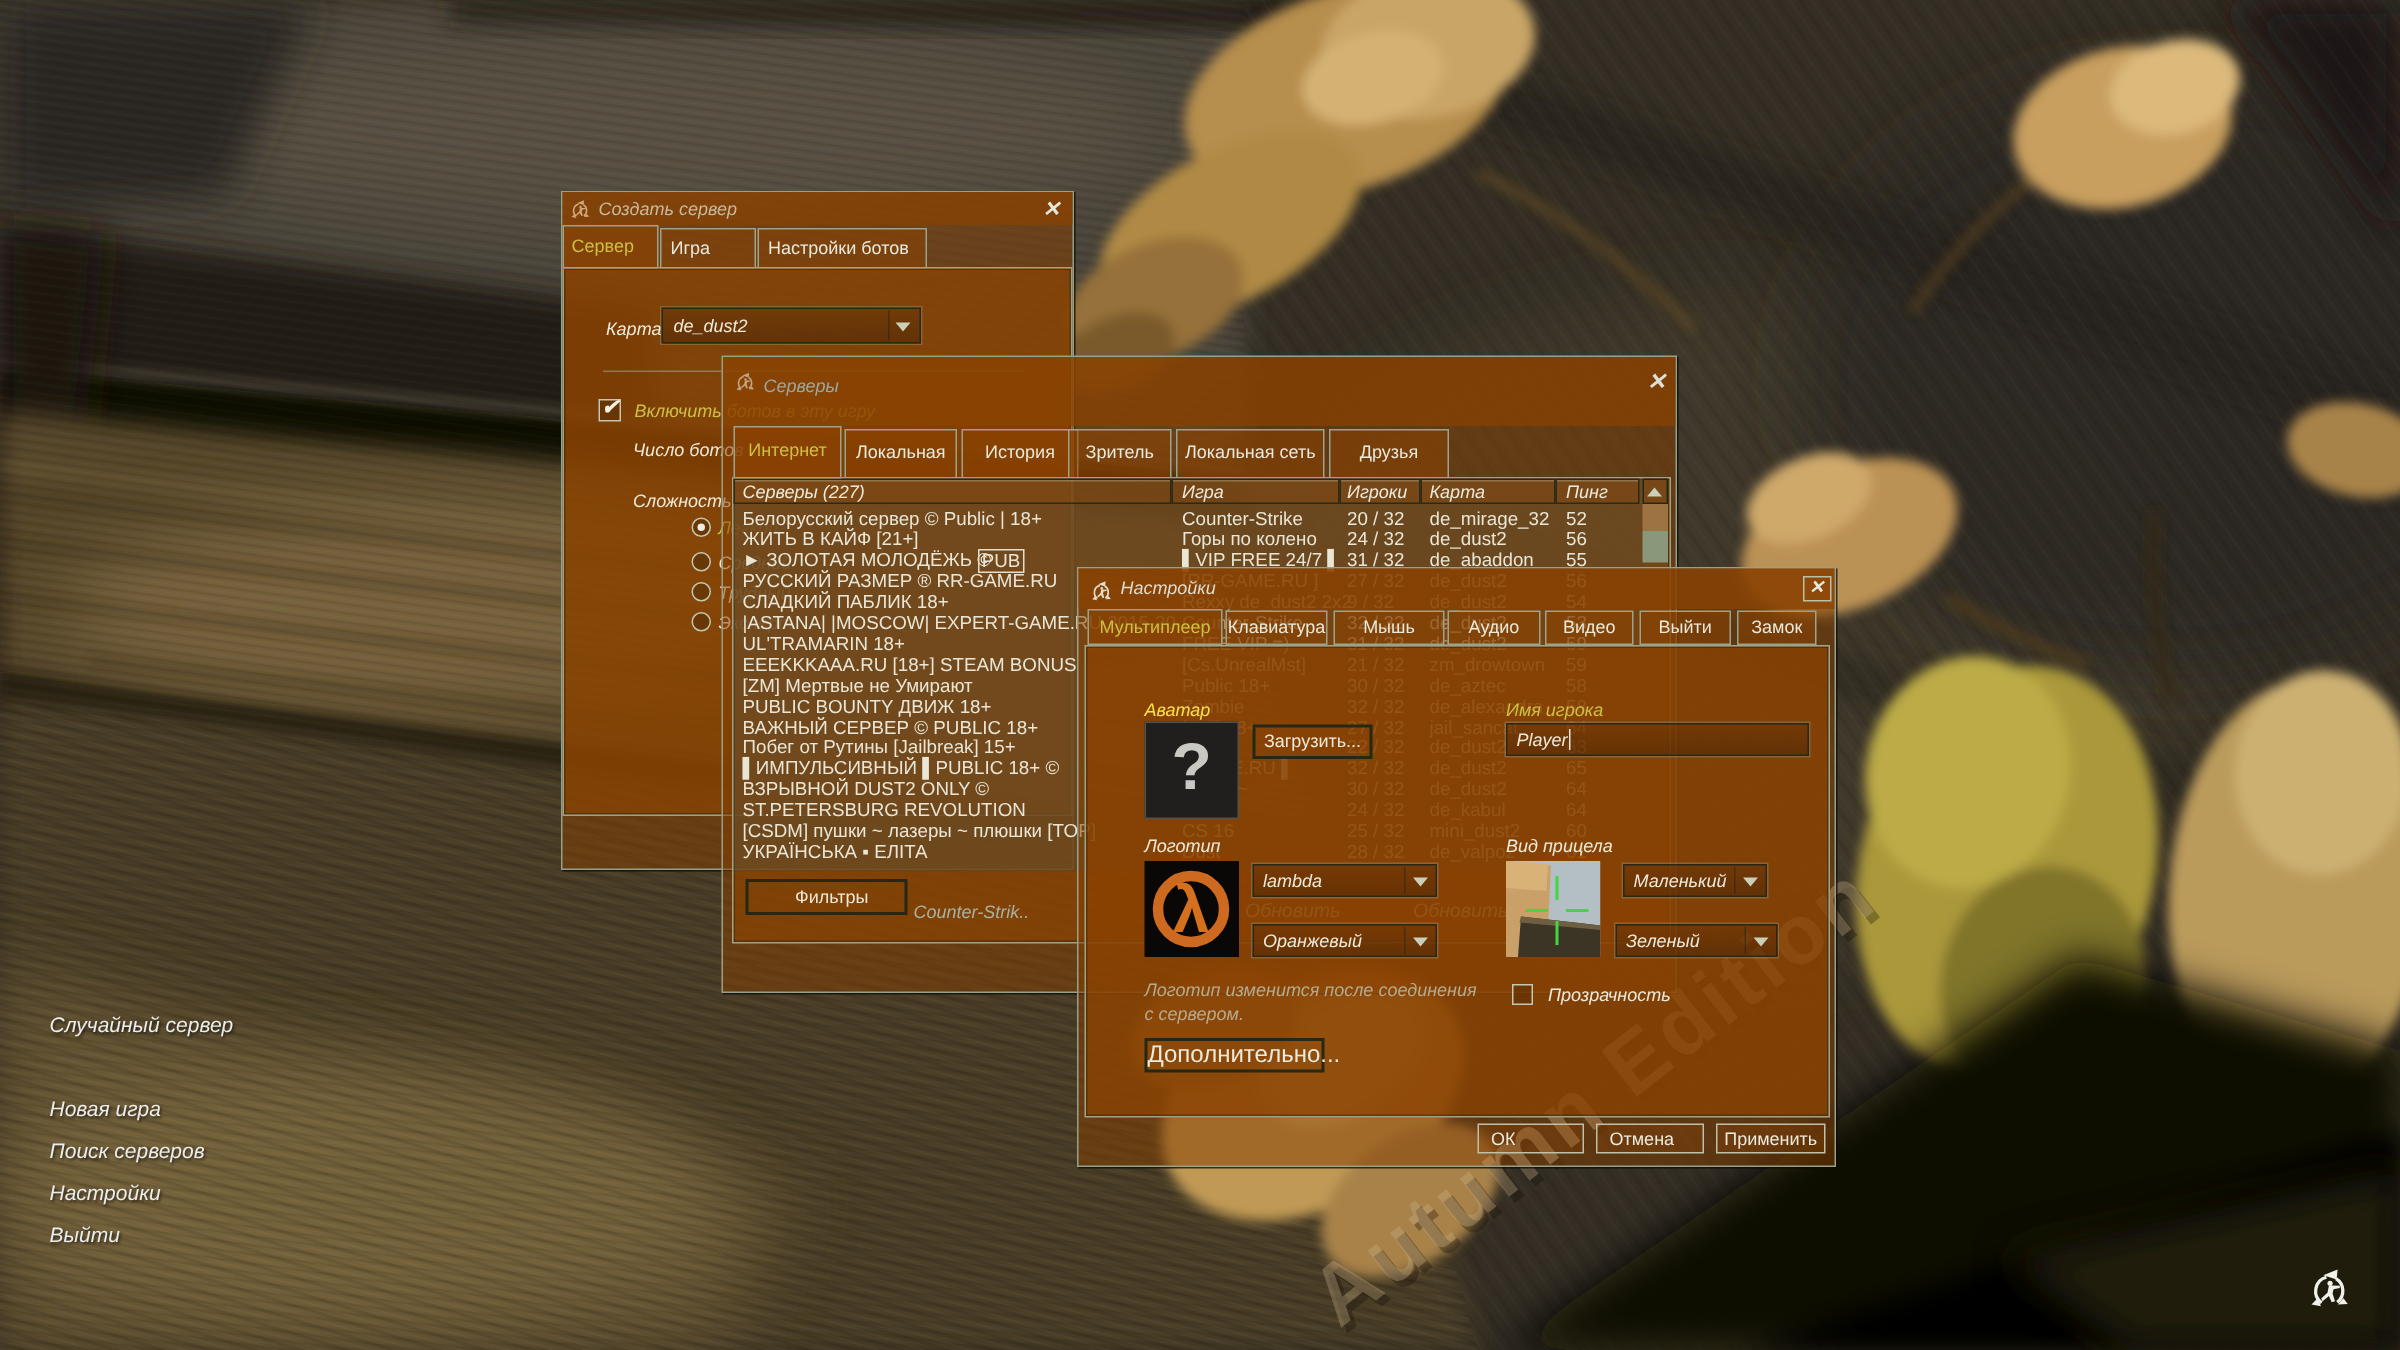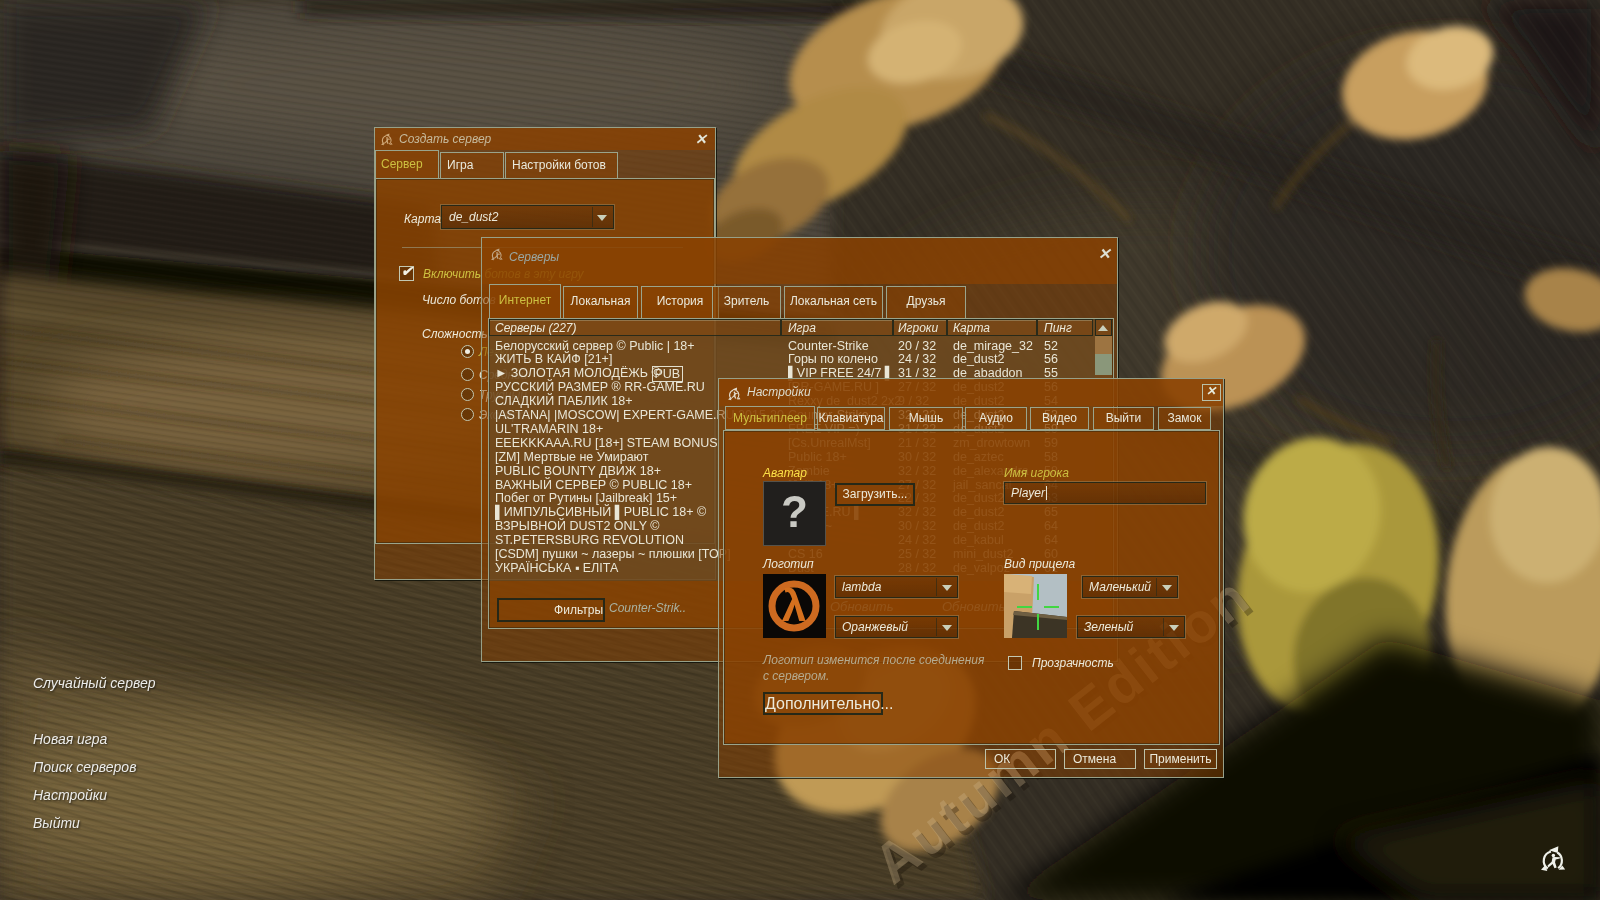--- a/index.html
+++ b/index.html
@@ -328,21 +328,21 @@
         <span style="left:562px">60</span>
       </div>
  <div class="row" style="top:322.9px">
         <span style="left:13px">УКРАЇНСЬКА ▪ ЕЛІТА</span>
         <span style="left:306px">Dust</span>
         <span style="left:416px">28 / 32</span>
         <span style="left:471px">de_valpoz</span>
         <span style="left:562px">61</span>
       </div>
 
- <div class="btnD" style="left:15px;top:360px;width:108px;height:24px;line-height:20px;text-align:right;padding-left:7px;font-size:12px">Фильтры</div>
+ <div class="btnD" style="left:15px;top:348px;width:108px;height:24px;line-height:20px;text-align:center;padding-left:7px;font-size:12px">Фильтры</div>
  <div class="t" style="left:127px;top:363px;font-size:12px;color:#a9b2a2">Counter-Strik..</div>
  <div class="t" style="left:348px;top:361px;font-size:13px;color:#e4e0d0">Обновить</div>
  <div class="t" style="left:460px;top:361px;font-size:13px;color:#e4e0d0">Обновить все</div>
 </div>
 <div class="win" style="left:718px;top:378px;width:506px;height:400px;z-index:30">
  <div class="tbar" style="height:27px;background:rgba(139,67,2,0.78)"></div>
  <svg class="abs" style="left:0;top:0;z-index:1;pointer-events:none" width="504" height="398" viewBox="719 379 504 398">
         <text transform="translate(893,886) rotate(-38)" font-family="Liberation Sans, sans-serif" font-size="56" font-weight="bold" fill="#ddb98a" opacity="0.24" letter-spacing="3">Autumn Edition</text>
       </svg>
  <svg class="abs" style="left:7px;top:7px;z-index:2" width="17" height="17" viewBox="1 1 44 44">

